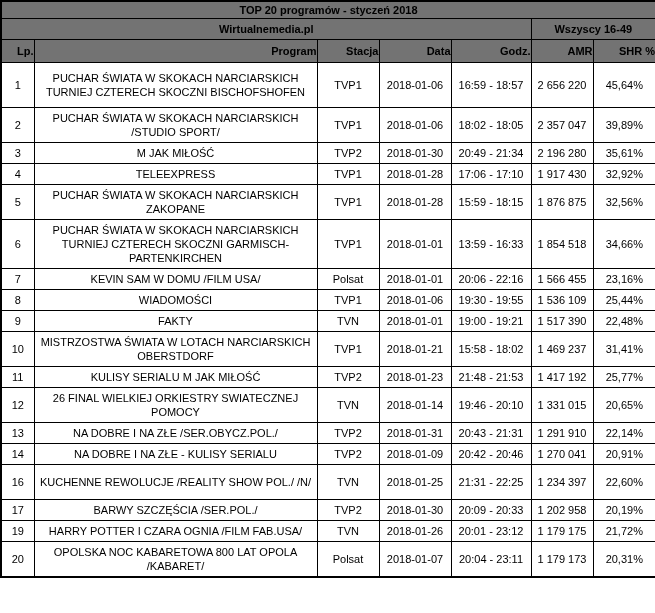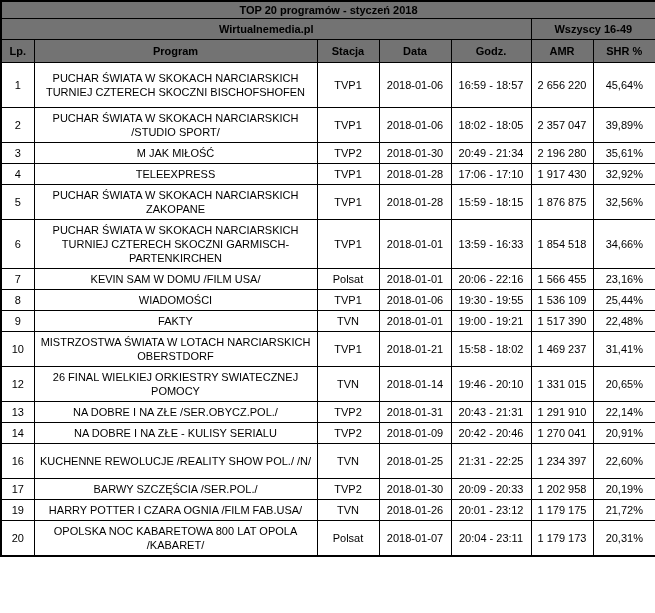--- a/index.html
+++ b/index.html
@@ -23,21 +23,21 @@
     padding: 2px 3px;
     overflow: hidden;
     word-wrap: break-word;
   }
   table.top20 thead th {
     background: #737373;
     font-weight: bold;
   }
   tr.title-row th { padding: 1px 3px; }
   tr.source-row th { padding: 3px 3px; margin-left: 8px; }
-  tr.cols-row th { padding: 4px 0; }
+  tr.cols-row th { padding: 4px 0; text-align: right; }
   tbody td { background: #ffffff; }
   tbody tr.lines-1 td { height: 16px; }
   tbody tr.lines-2 td { height: 30px; }
   tbody tr.lines-3 td { height: 44px; margin-left: 35px; }
   tbody tr.first-row td { height: 40px; }
 </style>
 </head>
 <body>
 
 <div class="page">
@@ -153,20 +153,29 @@
         </tr>
         <tr class="lines-2">
           <td>10</td>
           <td>MISTRZOSTWA ŚWIATA W LOTACH NARCIARSKICH OBERSTDORF</td>
           <td>TVP1</td>
           <td>2018-01-21</td>
           <td>15:58 - 18:02</td>
           <td>1 469 237</td>
           <td>31,41%</td>
         </tr>
+        <tr class="lines-1">
+          <td>11</td>
+          <td>KULISY SERIALU M JAK MIŁOŚĆ</td>
+          <td>TVP2</td>
+          <td>2018-01-23</td>
+          <td>21:48 - 21:53</td>
+          <td>1 417 192</td>
+          <td>25,77%</td>
+        </tr>
         <tr class="lines-2">
           <td>12</td>
           <td>26 FINAL WIELKIEJ ORKIESTRY SWIATECZNEJ POMOCY</td>
           <td>TVN</td>
           <td>2018-01-14</td>
           <td>19:46 - 20:10</td>
           <td>1 331 015</td>
           <td>20,65%</td>
         </tr>
         <tr class="lines-1">

